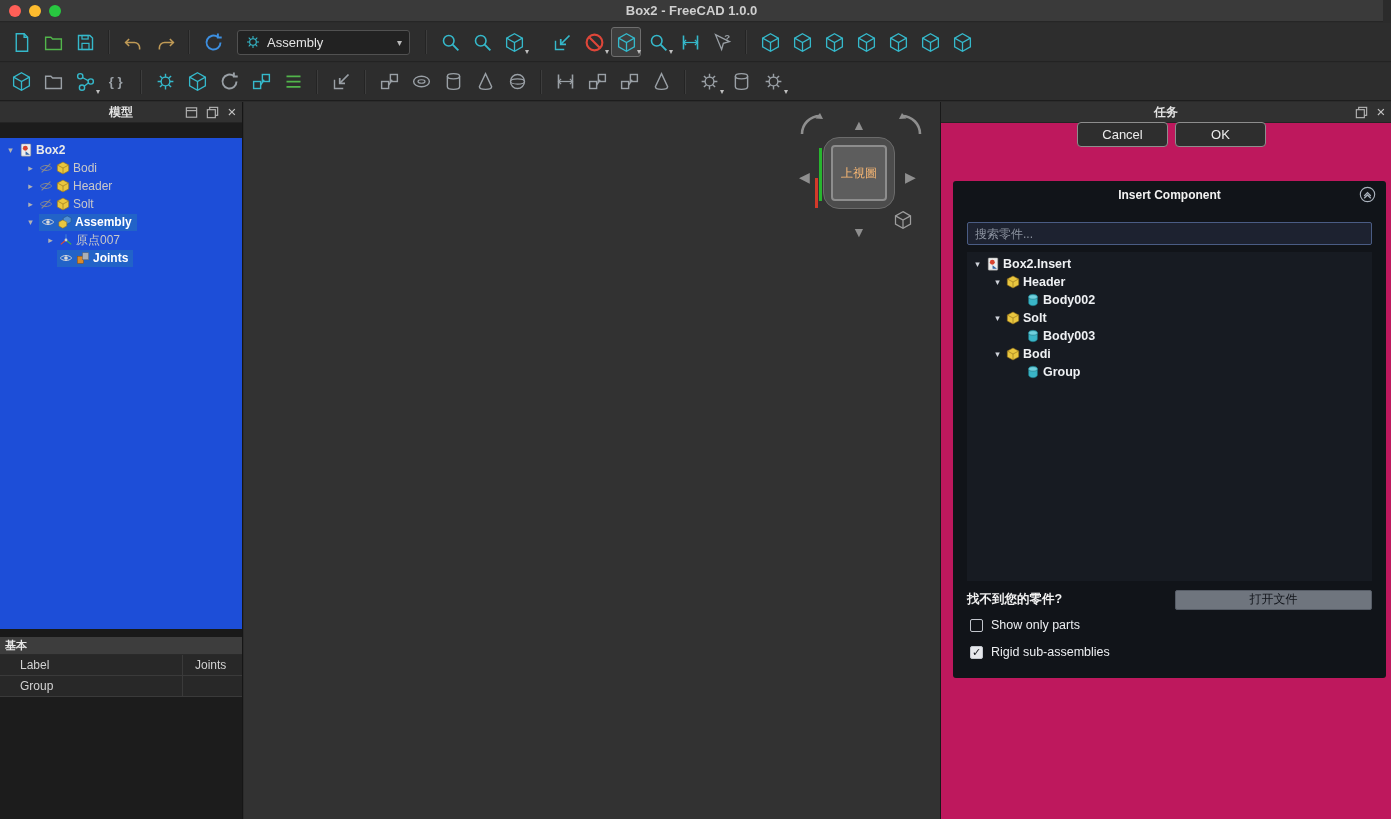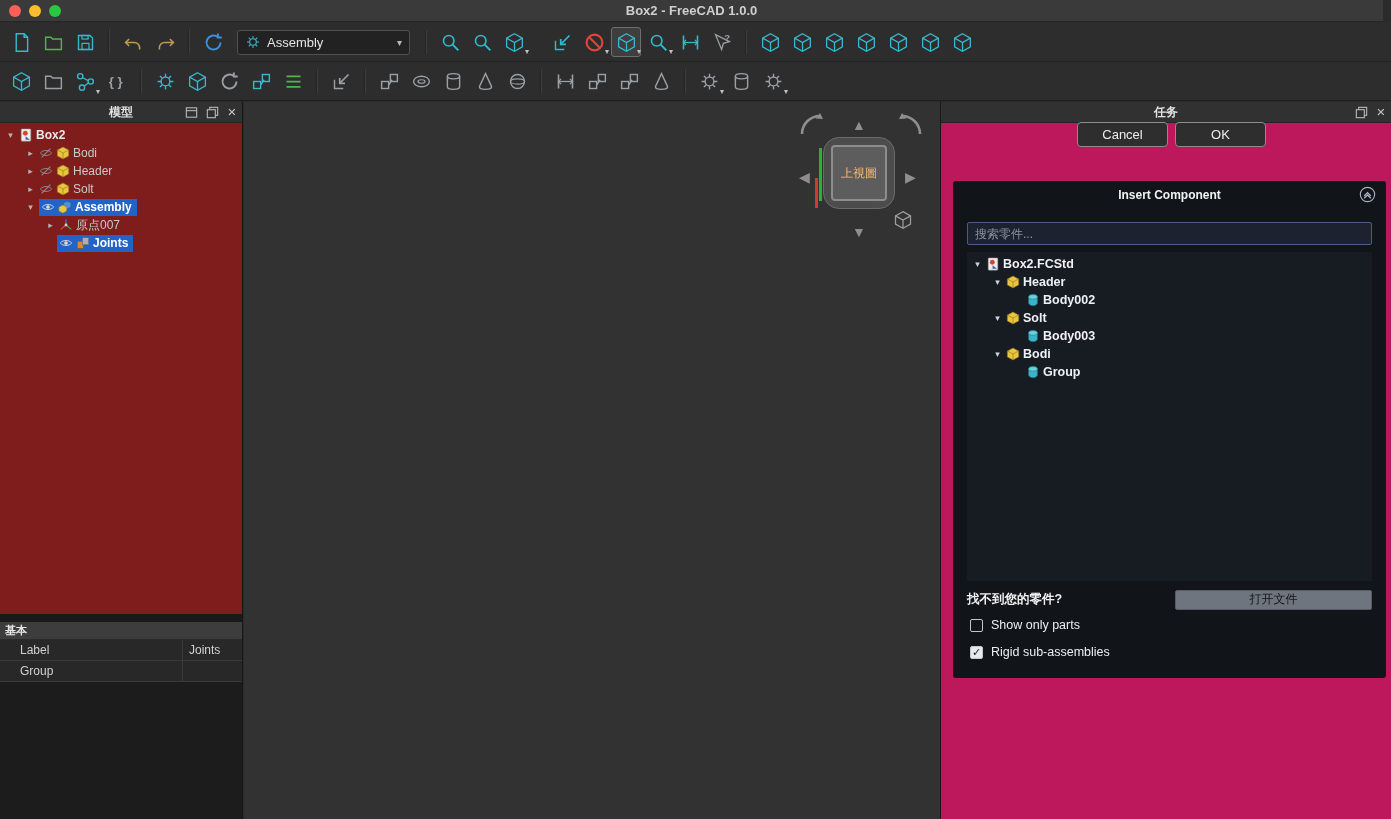--- a/index.html
+++ b/index.html
@@ -44,37 +44,37 @@
     border-right:1px solid #161616;display:flex;flex-direction:column;}
   .panel-header{height:21px;background:#313131;display:flex;align-items:center;justify-content:center;
     position:relative;border-bottom:1px solid #242424;flex:none;}
   .ph-title{font-size:12px;font-weight:700;color:#e3e3e3;}
   .ph-icons{position:absolute;right:4px;top:3px;display:flex;align-items:center;gap:6px;}
   .phi{width:15px;height:15px;color:#b5b5b5;}
   .phi.close{font-size:15px;line-height:14px;text-align:center;color:#c5c5c5;width:12px;}
   .phi.close::before{content:"×";}
 
   
-  .tree{height:491px;background:#7f1d1d;padding-top:3px;overflow:hidden;flex:none;}
+  .tree{height:491px;background:#1d4ed8;padding-top:3px;overflow:hidden;flex:none;margin-top:15px;}
   .trow{height:18px;display:flex;align-items:center;gap:3px;}
   .exp{width:11px;text-align:center;font-size:9px;color:#b2b2b2;flex:none;}
   .exp.open::before{content:"▾";}
   .exp.closed::before{content:"▸";}
   .ti{width:14px;height:14px;flex:none;}
   .tl{font-size:12px;color:#c9c9c9;white-space:nowrap;}
   .tl.b{font-weight:700;color:#e9e9e9;}
   .sel{display:inline-flex;align-items:center;gap:3px;background:#2263c8;height:17px;padding:0 5px 0 2px;}
   .sel .tl{color:#ffffff;font-weight:700;}
 
   
   .splitgap{height:8px;background:#191919;flex:none;}
   .basic-header{height:18px;background:#3d3d3d;font-size:11px;font-weight:700;color:#e8e8e8;
     display:flex;align-items:center;padding-left:5px;border-bottom:1px solid #2a2a2a;flex:none;}
   .prop-table{background:#282828;flex:none;}
-  .prow{height:21px;display:flex;border-bottom:1px solid #3a3a3a;}
+  .prow{height:21px;display:flex;border-bottom:1px solid #3a3a3a;gap:6px;}
   .pcell{display:flex;align-items:center;font-size:12px;color:#d2d2d2;}
   .plabel{width:183px;padding-left:20px;border-right:1px solid #3a3a3a;flex:none;}
   .pvalue{flex:1;padding-left:6px;}
   .panel-filler{flex:1;background:#1c1c1c;}
 
   
   #viewport{position:absolute;left:244px;top:0;bottom:0;width:696px;background:#323232;}
   #navcube{position:absolute;top:4px;right:6px;width:146px;height:146px;}
   .nc-ring{position:absolute;left:35px;top:31px;width:72px;height:72px;background:#4c4c4c;
     border-radius:16px;border:1px solid #6b6b6b;}
@@ -803,21 +803,21 @@
         </div>
 
         <input class="ic-search" placeholder="搜索零件..." style="">
 
         <div class="ic-tree">
           <div class="trow" style="padding-left:5px">
             <span class="exp open"></span>
             <svg class="ti" viewBox="0 0 16 16">
                 <use href="#sym-fcdoc"></use>
               </svg>
-            <span class="tl">Box2.FCStd</span>
+            <span class="tl">Box2.Insert</span>
           </div>
           <div class="trow" style="padding-left:25px">
             <span class="exp open"></span>
             <svg class="ti" viewBox="0 0 16 16">
                 <use href="#sym-part"></use>
               </svg>
             <span class="tl">Header</span>
           </div>
           <div class="trow" style="padding-left:59px">
             <svg class="ti" viewBox="0 0 16 16">

